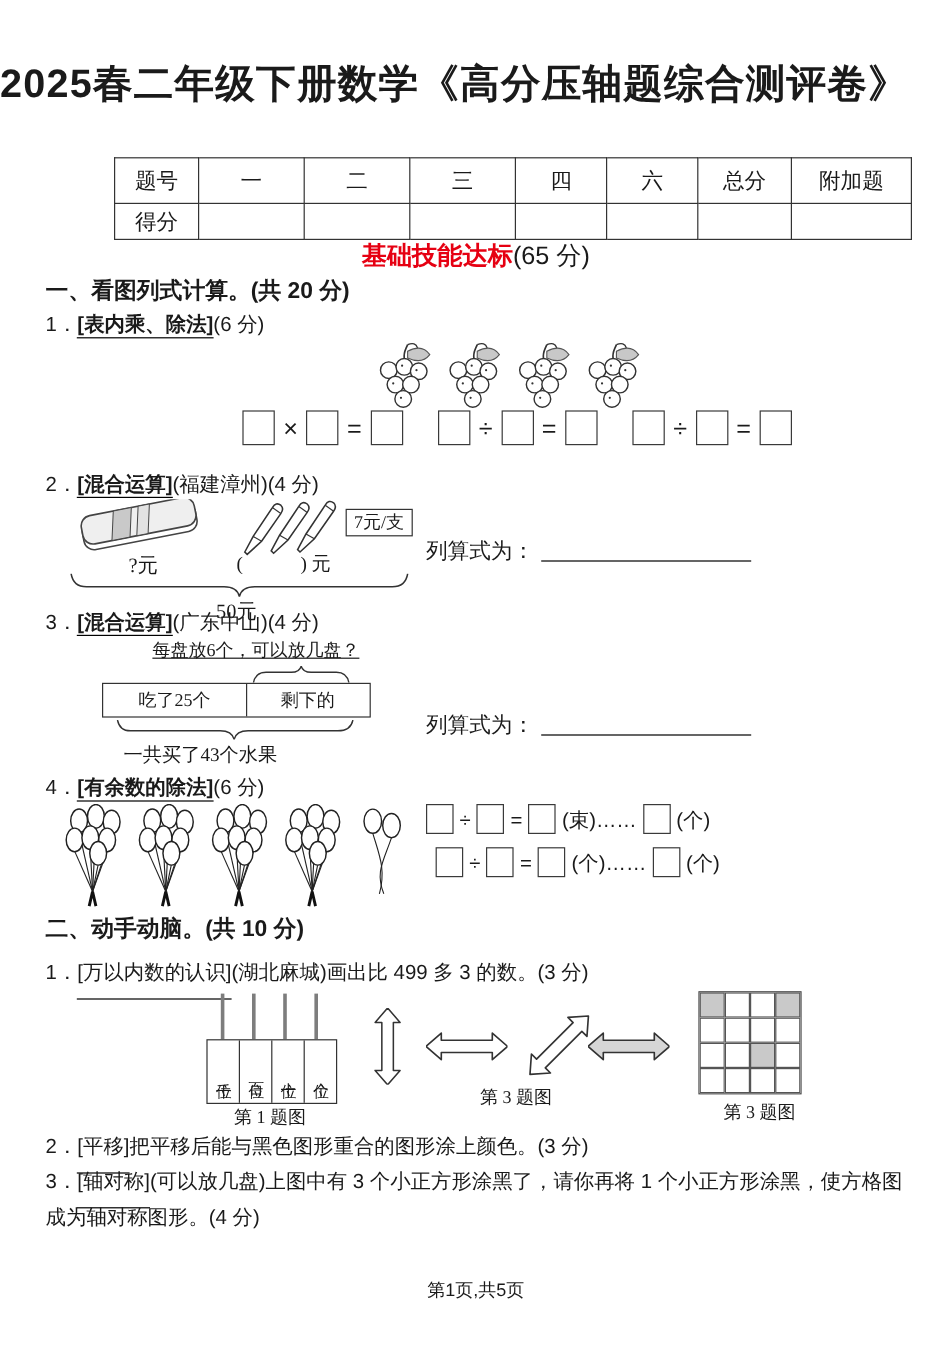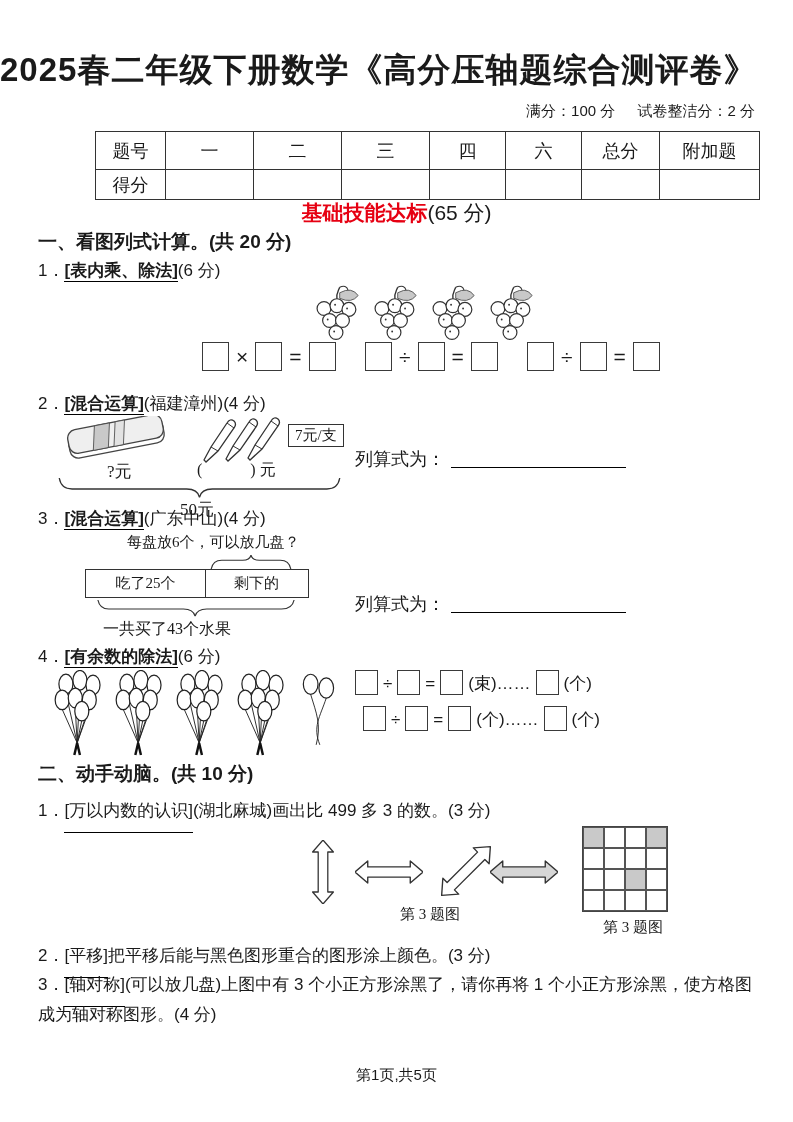--- a/index.html
+++ b/index.html
@@ -43,24 +43,20 @@
   svg{display:block;}
   .p2q{font-size:17px;line-height:1.75;}
 </style>
 </head>
 <body>
 
 <div class="page">
 
   <div class="abs title">2025春二年级下册数学《高分压轴题综合测评卷》</div>
 
-  <div class="abs scorenote">
-    <span>满分：100 分</span>
-    <span>试卷整洁分：2 分</span>
-  </div>
 
   <table class="score abs" style="left:95px;top:131px;width:664px;">
     <colgroup>
         <col style="width:70px">
         <col style="width:88px">
         <col style="width:88px">
         <col style="width:88px">
       <col style="width:76px">
         <col style="width:76px">
         <col style="width:78px">
@@ -180,21 +176,21 @@
 
   <div class="abs anslabel" style="left:355px;top:447px;">
     <span>列算式为：</span><span class="blank"></span>
   </div>
 
   <div class="abs qline" style="left:38px;top:507px;">
     <span>3．</span><span class="tag">[混合运算]</span><span>(广东中山)</span><span>(4 分)</span>
   </div>
 
   <div class="abs" style="left:85px;top:533px;width:250px;height:105px;">
-    <div class="abs kai" style="left:42px;top:0;font-size:15px;white-space:nowrap;">每盘放6个，可以放几盘？</div>
+    <div class="abs kai" style="left:42px;top:0;font-size:15px;white-space:nowrap;text-decoration:underline;">每盘放6个，可以放几盘？</div>
     <svg class="abs" style="left:120px;top:22px;" width="92" height="14" viewBox="0 0 95 16">
       <path d="M2,16 Q4,6 14,6 L38,6 Q46,6 47.5,0 Q49,6 57,6 L81,6 Q91,6 93,16" fill="none" stroke="#333" stroke-width="1.3"></path>
     </svg>
     <div class="bar abs" style="left:0;top:36px;width:222px;height:27px;">
       <div class="cell kai" style="width:119px;">吃了25个</div>
       <div class="cell kai" style="width:101px;">剩下的</div>
     </div>
     <svg class="abs" style="left:0;top:67px;" width="222" height="18" viewBox="0 0 222 20">
       <path d="M2,0 Q4,10 14,10 L97,10 Q108,10 110,18 Q112,10 123,10 L206,10 Q218,10 220,0" fill="none" stroke="#333" stroke-width="1.3"></path>
     </svg>
@@ -257,20 +253,41 @@
       <span class="bx sm"></span><span>÷</span><span class="bx sm"></span><span>=</span><span class="bx sm"></span><span>(个)</span><span>……</span><span class="bx sm"></span><span>(个)</span>
     </div>
   </div>
 
   <div class="abs h1" style="left:38px;top:761px;">二、动手动脑。(共 10 分)</div>
 
   <div class="abs qline" style="left:38px;top:799px;">
     <span>1．</span><span class="tag2">[万以内数的认识]</span><span>(湖北麻城)</span><span>画出比 499 多 3 的数。</span><span>(3 分)</span>
   </div>
 
+  <div class="abs" style="left:160px;top:828px;width:130px;height:112px;">
+    <div class="rod" style="left:24px;"></div>
+    <div class="rod" style="left:50px;"></div>
+    <div class="rod" style="left:76px;"></div>
+    <div class="rod" style="left:102px;"></div>
+    <div class="board abs" style="left:12px;top:38px;">
+      <div class="bcell">
+          <span class="vtext">千位</span>
+        </div>
+      <div class="bcell">
+          <span class="vtext">百位</span>
+        </div>
+      <div class="bcell">
+          <span class="vtext">十位</span>
+        </div>
+      <div class="bcell">
+          <span class="vtext">个位</span>
+        </div>
+    </div>
+    <div class="figlabel abs" style="left:0;top:94px;width:130px;">第 1 题图</div>
+  </div>
 
   <div class="abs" style="left:300px;top:840px;width:260px;height:66px;">
     <svg class="abs" style="left:8px;top:0;" width="30" height="64" viewBox="0 0 34 80">
       <polygon points="17,0 30,15 23,15 23,65 30,65 17,80 4,65 11,65 11,15 4,15" fill="#fff" stroke="#333" stroke-width="1.6" stroke-linejoin="round"></polygon>
     </svg>
     <svg class="abs" style="left:55px;top:17px;" width="68" height="30" viewBox="0 0 80 34">
       <polygon points="0,17 15,4 15,11 65,11 65,4 80,17 65,30 65,23 15,23 15,30" fill="#fff" stroke="#333" stroke-width="1.6" stroke-linejoin="round"></polygon>
     </svg>
     <svg class="abs" style="left:135px;top:0;" width="62" height="62" viewBox="0 0 72 72">
       <g transform="translate(36 36) rotate(-45) translate(-40 -17)">

